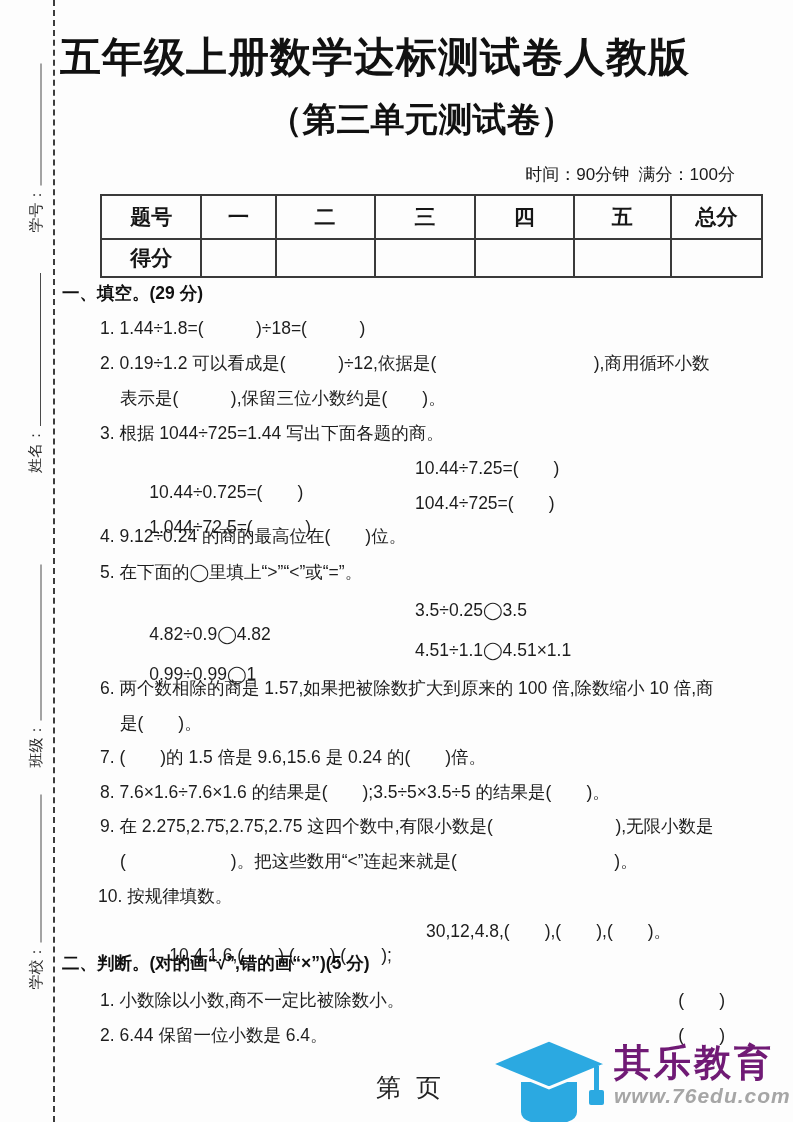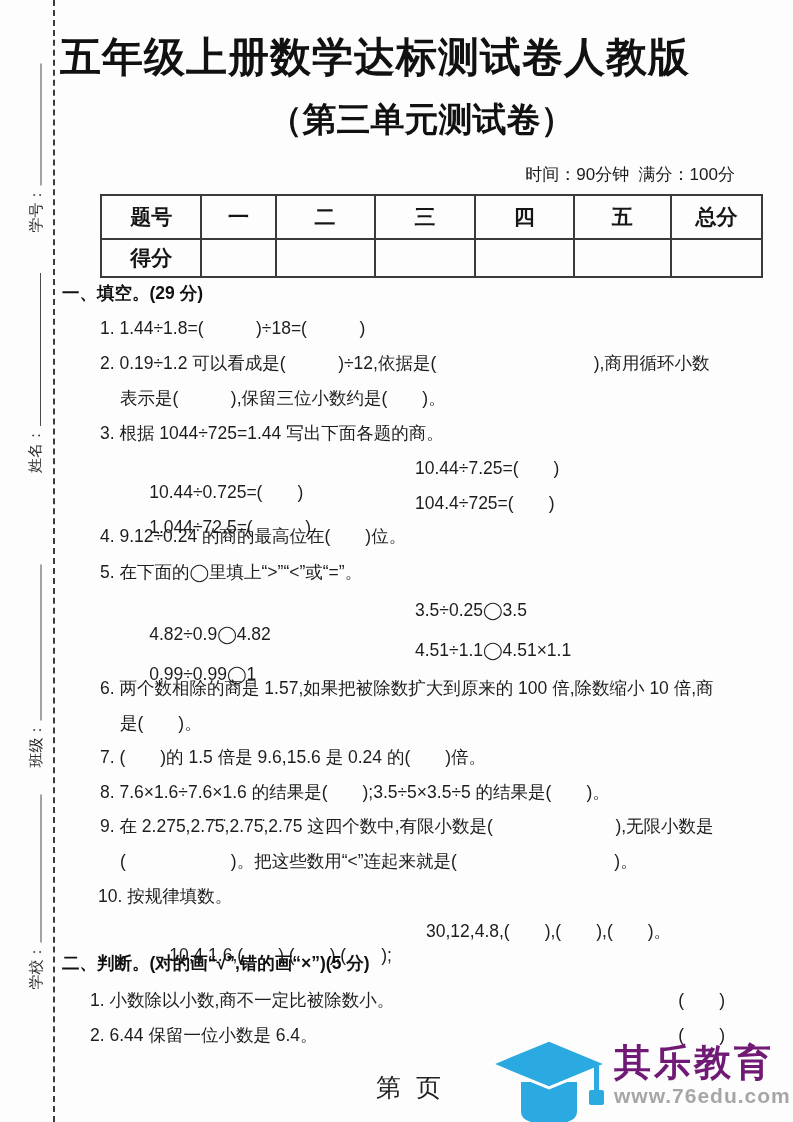--- a/index.html
+++ b/index.html
@@ -33,29 +33,29 @@
   table.score tr.hdr td { height:44px; }
   table.score tr.scr td { height:38px; }
 
   .content { position:absolute; left:62px; top:0; width:676px; height:856px; }
   .line { position:absolute; font-size:17.5px; white-space:pre; line-height:24px; color:#1d1d1d; }
   .bold { font-weight:bold; color:#101010; }
   .l0 { left:0; } .l1 { left:38px; } .l2 { left:58px; }
   .row { position:absolute; left:58px; right:0; height:24px; }
   .row .c2  { position:absolute; left:295px; top:0; white-space:pre; }
   .row.rq10 { left:78px; } .row.rq10 .c2 { left:286px; }
-  .jrow { position:absolute; left:28px; right:13px; display:flex; justify-content:space-between; }
+  .jrow { position:absolute; left:38px; right:13px; display:flex; justify-content:space-between; }
 
   .page-footer { position:absolute; left:0; right:0; top:1071px; text-align:center;
                  font-size:25px; letter-spacing:4px; color:#222;padding-left:28px; }
 
   .logo { position:absolute; left:488px; top:1032px; width:310px; height:95px; }
   .logo svg { position:absolute; left:0; top:4px; }
   .logo .brand { position:absolute; left:126px; top:6px; font-size:37px; font-weight:900; letter-spacing:3px; }
-  .logo .url   { position:absolute; left:126px; top:52px; font-size:21px; font-weight:bold; letter-spacing:1px; }
+  .logo .url   { position:absolute; left:126px; top:52px; font-size:21px; font-weight:bold; letter-spacing:1px;font-style:italic; }
 </style>
 </head>
 <body>
 
 <div class="page">
 
   <div class="seal-line"></div>
 
   <div class="margin-group mg-id">
     <span>学号：</span>

